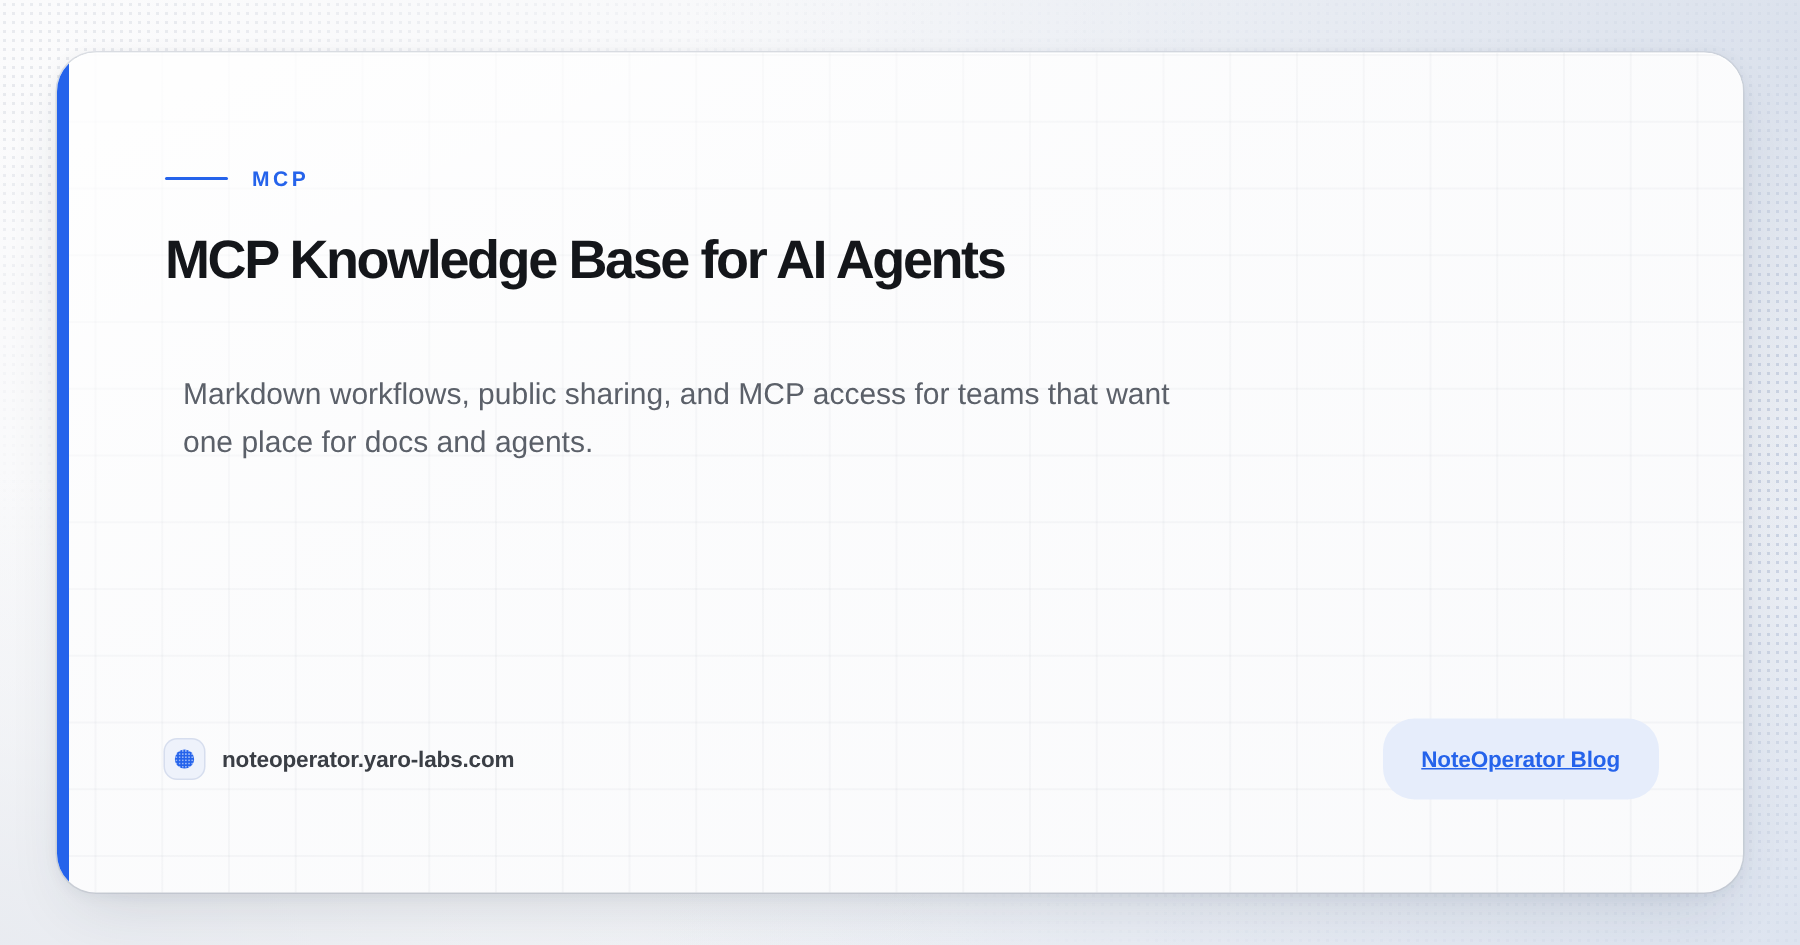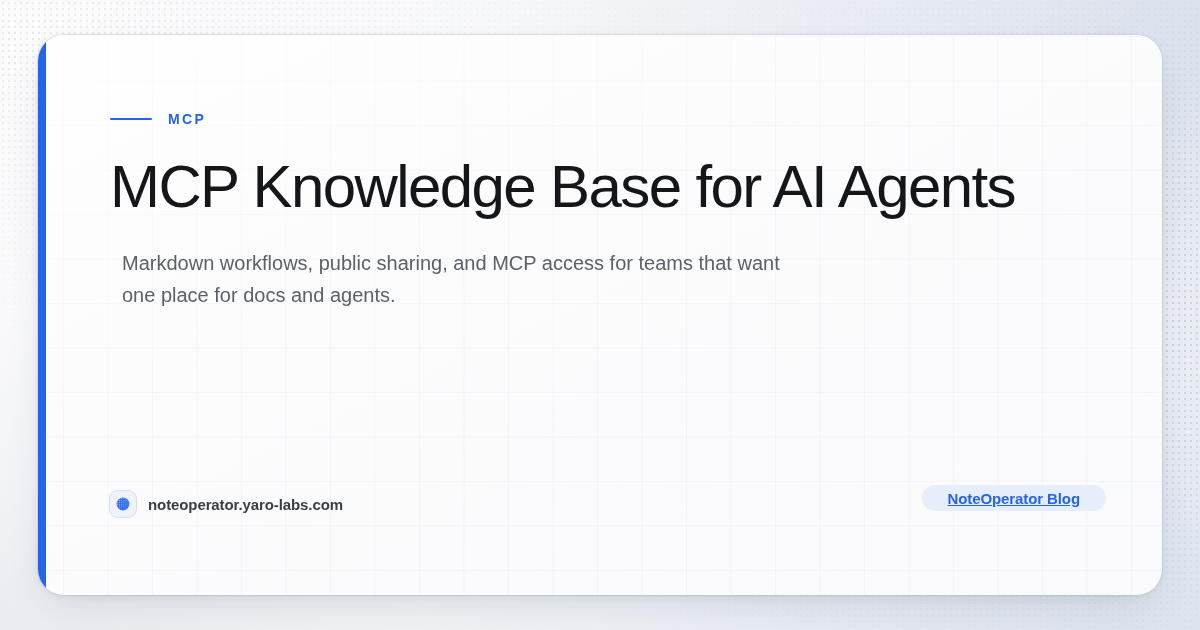--- a/index.html
+++ b/index.html
@@ -117,26 +117,27 @@
     font-weight: bold;
     letter-spacing: 2.4px;
     color: #2563eb;
   }
 
   .title {
     position: absolute;
     left: 0;
     top: 118px;
     margin: 0;
-    font-size: 60px;
+    font-size: 36px;
     line-height: 1.12;
-    font-weight: normal;
+    font-weight: bold;
     letter-spacing: -1.6px;
     color: #14161a;
     max-width: 940px;
+    text-align: center;
   }
 
   .subtitle {
     position: absolute;
     left: 0;
     top: 200px;
     margin: 12px;
     font-size: 20px;
     line-height: 1.62;
     color: #5b6069;
@@ -151,21 +152,20 @@
     right: 0;
     top: 444px;
     display: flex;
     align-items: center;
     justify-content: space-between;
   }
   .site {
     display: flex;
     align-items: center;
     gap: 12px;
-    margin-top: 12px;
   }
   .site-badge {
     width: 26px;
     height: 26px;
     border-radius: 8px;
     background: #eef2fb;
     display: flex;
     align-items: center;
     justify-content: center;
     box-shadow: 0 0 0 1px rgba(190,202,228,0.6);
@@ -174,21 +174,21 @@
   .site-url {
     font-size: 15px;
     font-weight: bold;
     color: #3a3e45;
     letter-spacing: -0.1px;
   }
   .blog-pill {
     display: inline-flex;
     align-items: center;
     justify-content: center;
-    height: 26px;
+    height: 54px;
     padding: 0 26px;
     border-radius: 21px;
     background: #e6edfb;
     color: #2563eb;
     font-size: 15px;
     font-weight: bold;
     letter-spacing: -0.1px;
     white-space: nowrap;
   }
 </style>

